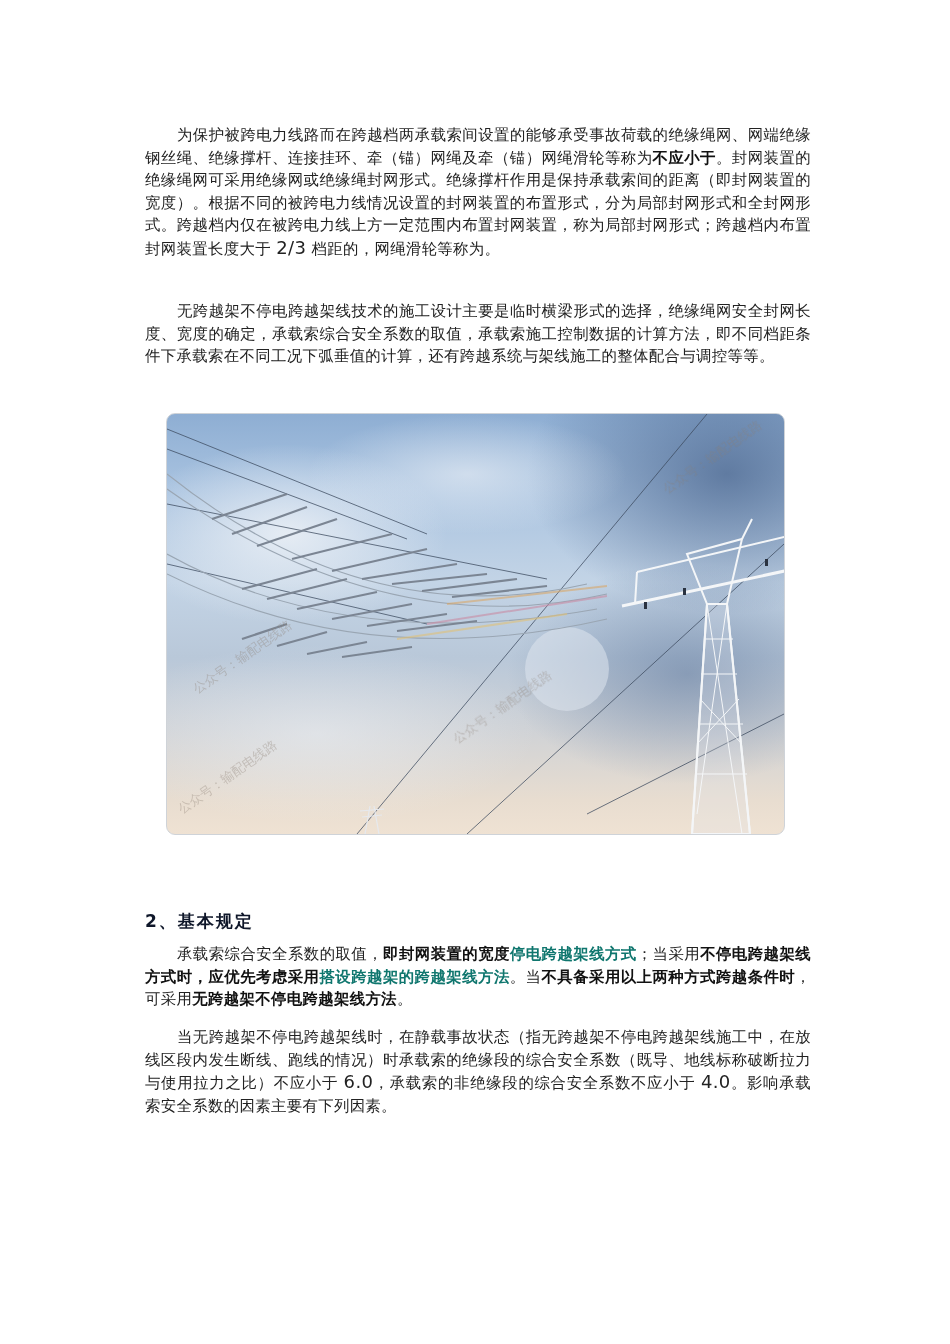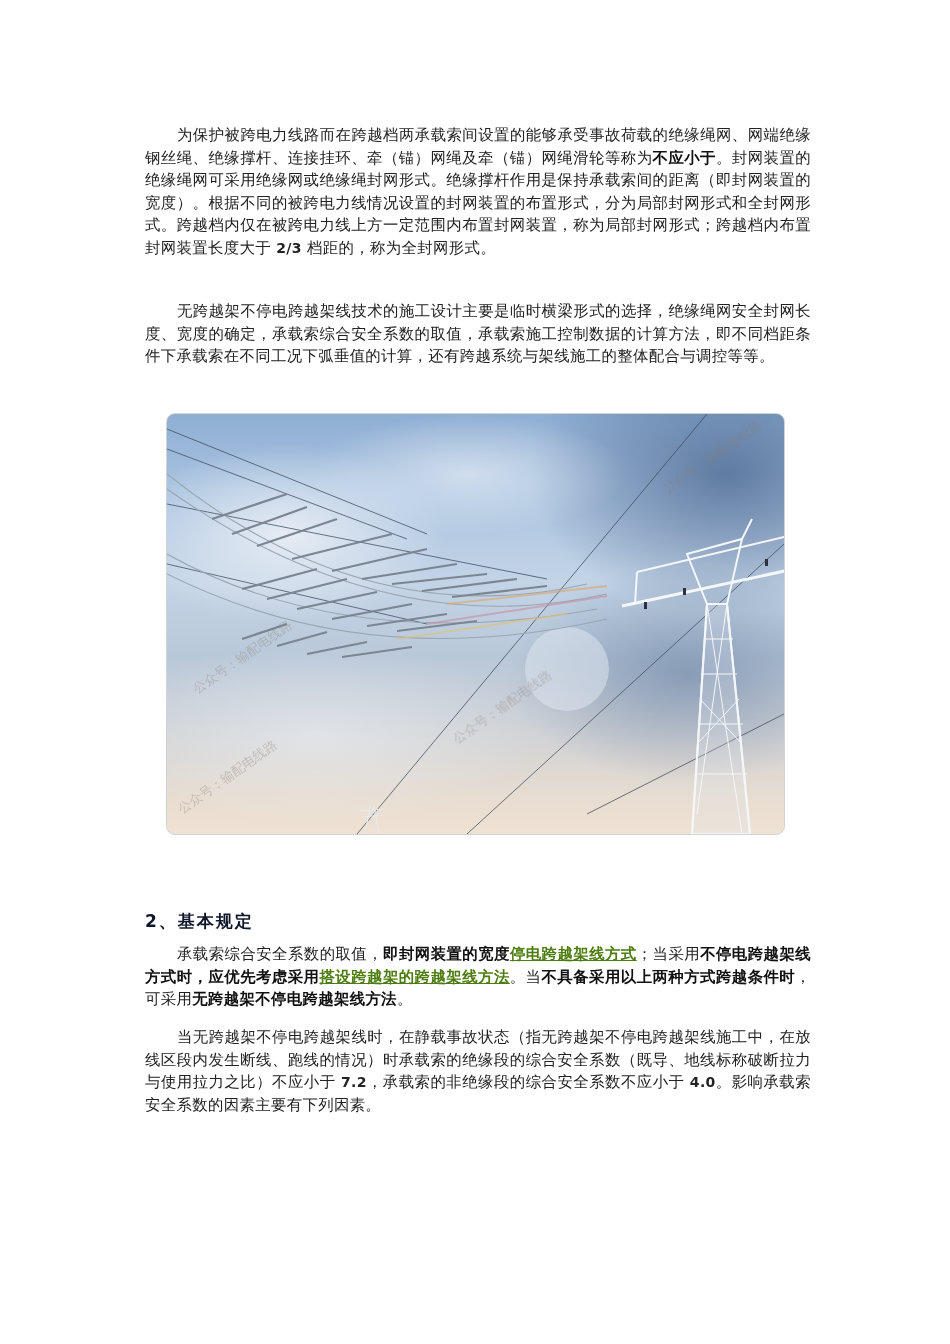--- a/index.html
+++ b/index.html
@@ -4,36 +4,36 @@
 <style>
   html, body { margin:0; padding:0; background:#ffffff; }
   body { width:950px; height:1344px; position:relative; overflow:hidden;
          font-family:"DejaVu Serif","Liberation Serif",serif; color:#222; }
   .page { position:absolute; left:145px; top:124px; width:666px; }
   .para { font-size:15.4px; line-height:22.6px; margin:0; text-align:justify; letter-spacing:0.35px; }
   .indent { text-indent:32px; }
   .p1 { position:absolute; top:0; }
   .p2 { position:absolute; top:176px; }
   .b { font-weight:bold; font-family:"DejaVu Sans","Liberation Sans",sans-serif; color:#111; }
-  .hl { color:#4d7c0f; font-weight:bold; font-family:"DejaVu Sans","Liberation Sans",sans-serif;text-decoration:underline; }
-  .num { font-family:"DejaVu Sans","Liberation Sans",sans-serif; font-size:14px;font-weight:bold; }
+  .hl { color:#0f766e; font-weight:bold; font-family:"DejaVu Sans","Liberation Sans",sans-serif; }
+  .num { font-family:"DejaVu Sans","Liberation Sans",sans-serif; font-size:18px; }
   .figure { position:absolute; left:166px; top:413px; width:617px; height:420px;
             border-radius:9px; overflow:hidden; border:1px solid #cfd3d8;
             background: linear-gradient(180deg,#8eaed3 0%,#a9c3e0 18%,#c3d4e6 40%,#b9c8d9 58%,#cfd2d6 75%,#e8ddd0 92%,#efe2d3 100%); }
   .heading { position:absolute; left:145px; top:910px; font-size:17px; font-weight:bold;
              font-family:"DejaVu Sans","Liberation Sans",sans-serif; color:#0f172a; letter-spacing:2px; }
   .p3 { position:absolute; left:145px; top:943px; width:666px; }
   .p4 { position:absolute; left:145px; top:1026px; width:666px; }
 </style>
 </head>
 <body>
 
 <div class="page">
   <p class="para indent p1">
-    <span>为保护被跨电力线路而在跨越档两承载索间设置的能够承受事故荷载的绝缘绳网、网端绝缘钢丝绳、绝缘撑杆、连接挂环、牵（锚）网绳及牵（锚）网绳滑轮等称为</span><span class="b">不应小于</span><span>。封网装置的绝缘绳网可采用绝缘网或绝缘绳封网形式。绝缘撑杆作用是保持承载索间的距离（即封网装置的宽度）。根据不同的被跨电力线情况设置的封网装置的布置形式，分为局部封网形式和全封网形式。跨越档内仅在被跨电力线上方一定范围内布置封网装置，称为局部封网形式；跨越档内布置封网装置长度大于 </span><span class="num">2/3</span><span> 档距的，称为全封网形式。</span>
+    <span>为保护被跨电力线路而在跨越档两承载索间设置的能够承受事故荷载的绝缘绳网、网端绝缘钢丝绳、绝缘撑杆、连接挂环、牵（锚）网绳及牵（锚）网绳滑轮等称为</span><span class="b">不应小于</span><span>。封网装置的绝缘绳网可采用绝缘网或绝缘绳封网形式。绝缘撑杆作用是保持承载索间的距离（即封网装置的宽度）。根据不同的被跨电力线情况设置的封网装置的布置形式，分为局部封网形式和全封网形式。跨越档内仅在被跨电力线上方一定范围内布置封网装置，称为局部封网形式；跨越档内布置封网装置长度大于 </span><span class="num">2/3</span><span> 档距的，网绳滑轮等称为。</span>
   </p>
   <p class="para indent p2">无跨越架不停电跨越架线技术的施工设计主要是临时横梁形式的选择，绝缘绳网安全封网长度、宽度的确定，承载索综合安全系数的取值，承载索施工控制数据的计算方法，即不同档距条件下承载索在不同工况下弧垂值的计算，还有跨越系统与架线施工的整体配合与调控等等。</p>
 </div>
 
 <div class="figure">
   <svg width="617" height="420" viewBox="0 0 617 420" xmlns="http://www.w3.org/2000/svg">
     <defs>
       <radialGradient id="cloud1" cx="50%" cy="50%" r="50%">
         <stop offset="0%" stop-color="#eef2f7" stop-opacity="0.85"></stop>
         <stop offset="100%" stop-color="#eef2f7" stop-opacity="0"></stop>
@@ -139,14 +139,14 @@
   </svg>
 </div>
 
 <div class="heading">2、基本规定</div>
 
 <p class="para indent p3">
   <span>承载索综合安全系数的取值，</span><span class="b">即封网装置的宽度</span><span class="hl">停电跨越架线方式</span><span>；当采用</span><span class="b">不停电跨越架线方式时，应优先考虑采用</span><span class="hl">搭设跨越架的跨越架线方法</span><span>。当</span><span class="b">不具备采用以上两种方式跨越条件时</span><span>，可采用</span><span class="b">无跨越架不停电跨越架线方法</span><span>。</span>
 </p>
 
 <p class="para indent p4">
-  <span>当无跨越架不停电跨越架线时，在静载事故状态（指无跨越架不停电跨越架线施工中，在放线区段内发生断线、跑线的情况）时承载索的绝缘段的综合安全系数（既导、地线标称破断拉力与使用拉力之比）不应小于 </span><span class="num">7.2</span><span>，承载索的非绝缘段的综合安全系数不应小于 </span><span class="num">4.0</span><span>。影响承载索安全系数的因素主要有下列因素。</span>
+  <span>当无跨越架不停电跨越架线时，在静载事故状态（指无跨越架不停电跨越架线施工中，在放线区段内发生断线、跑线的情况）时承载索的绝缘段的综合安全系数（既导、地线标称破断拉力与使用拉力之比）不应小于 </span><span class="num">6.0</span><span>，承载索的非绝缘段的综合安全系数不应小于 </span><span class="num">4.0</span><span>。影响承载索安全系数的因素主要有下列因素。</span>
 </p>
 
 </body></html>

